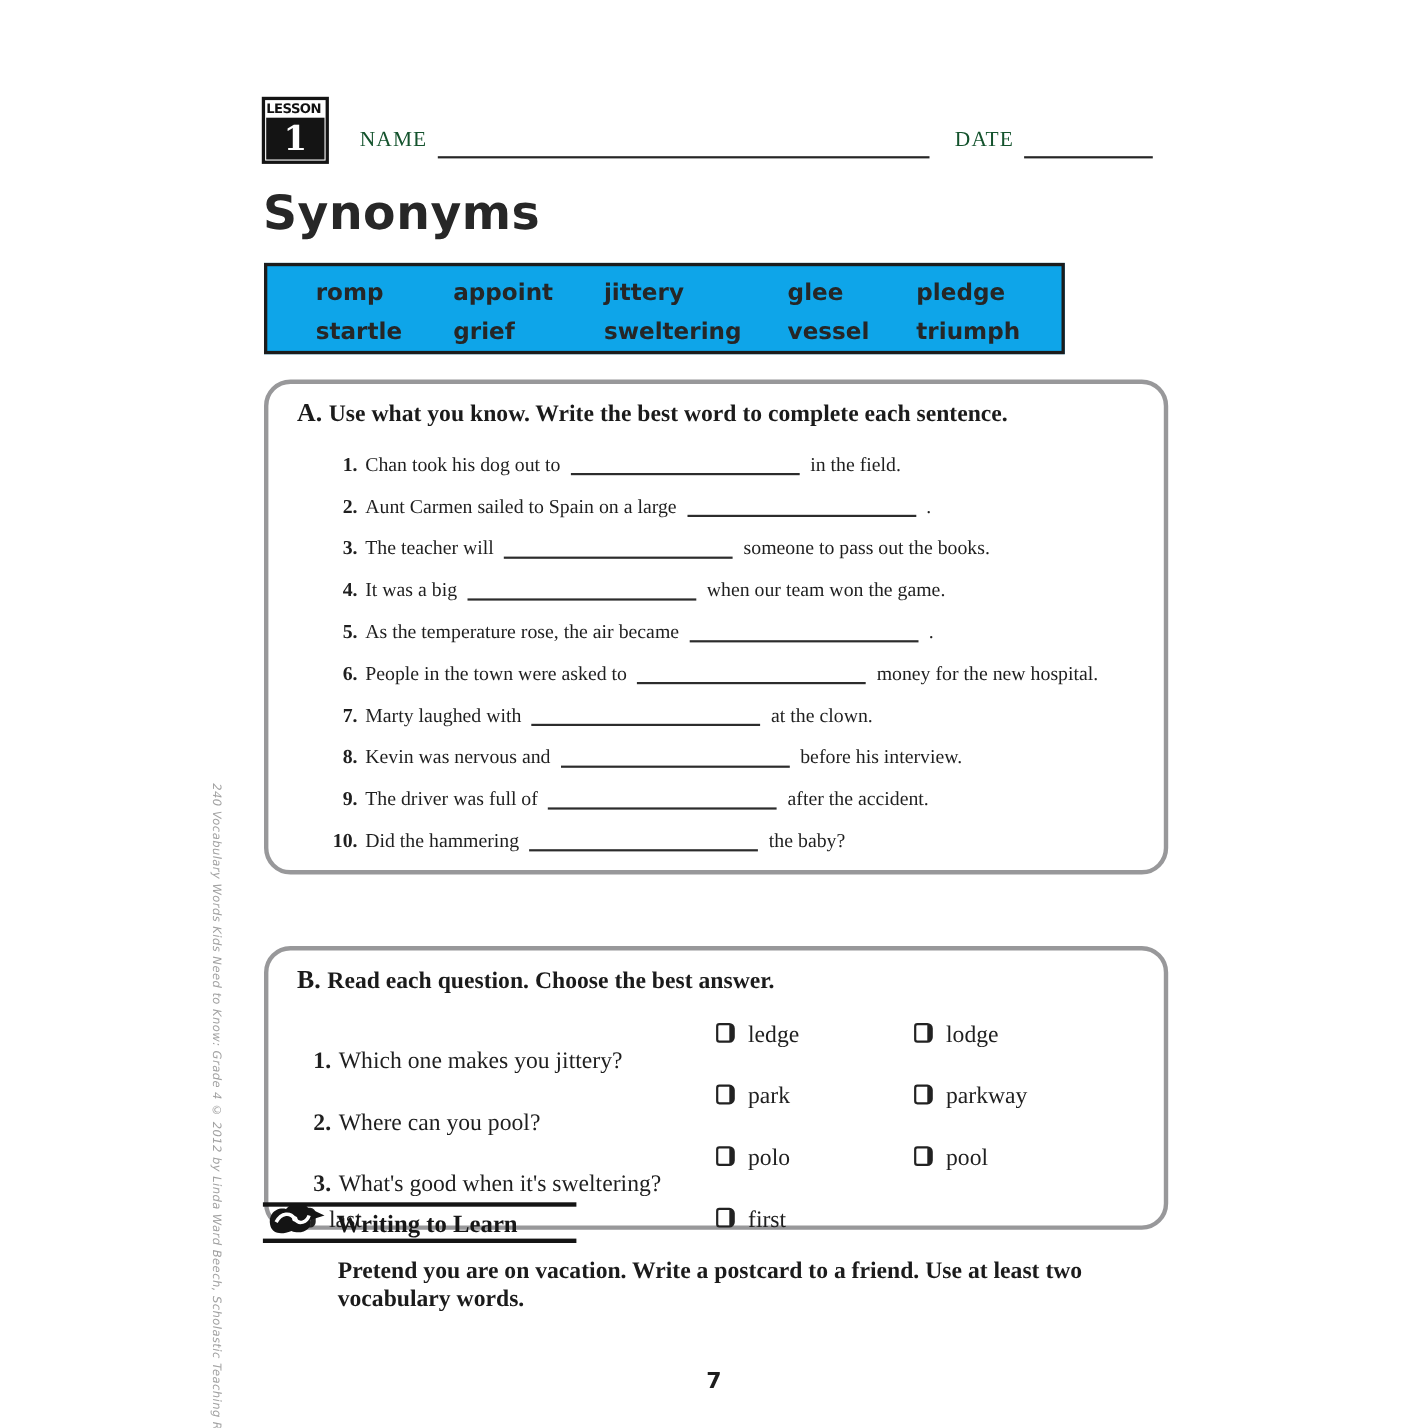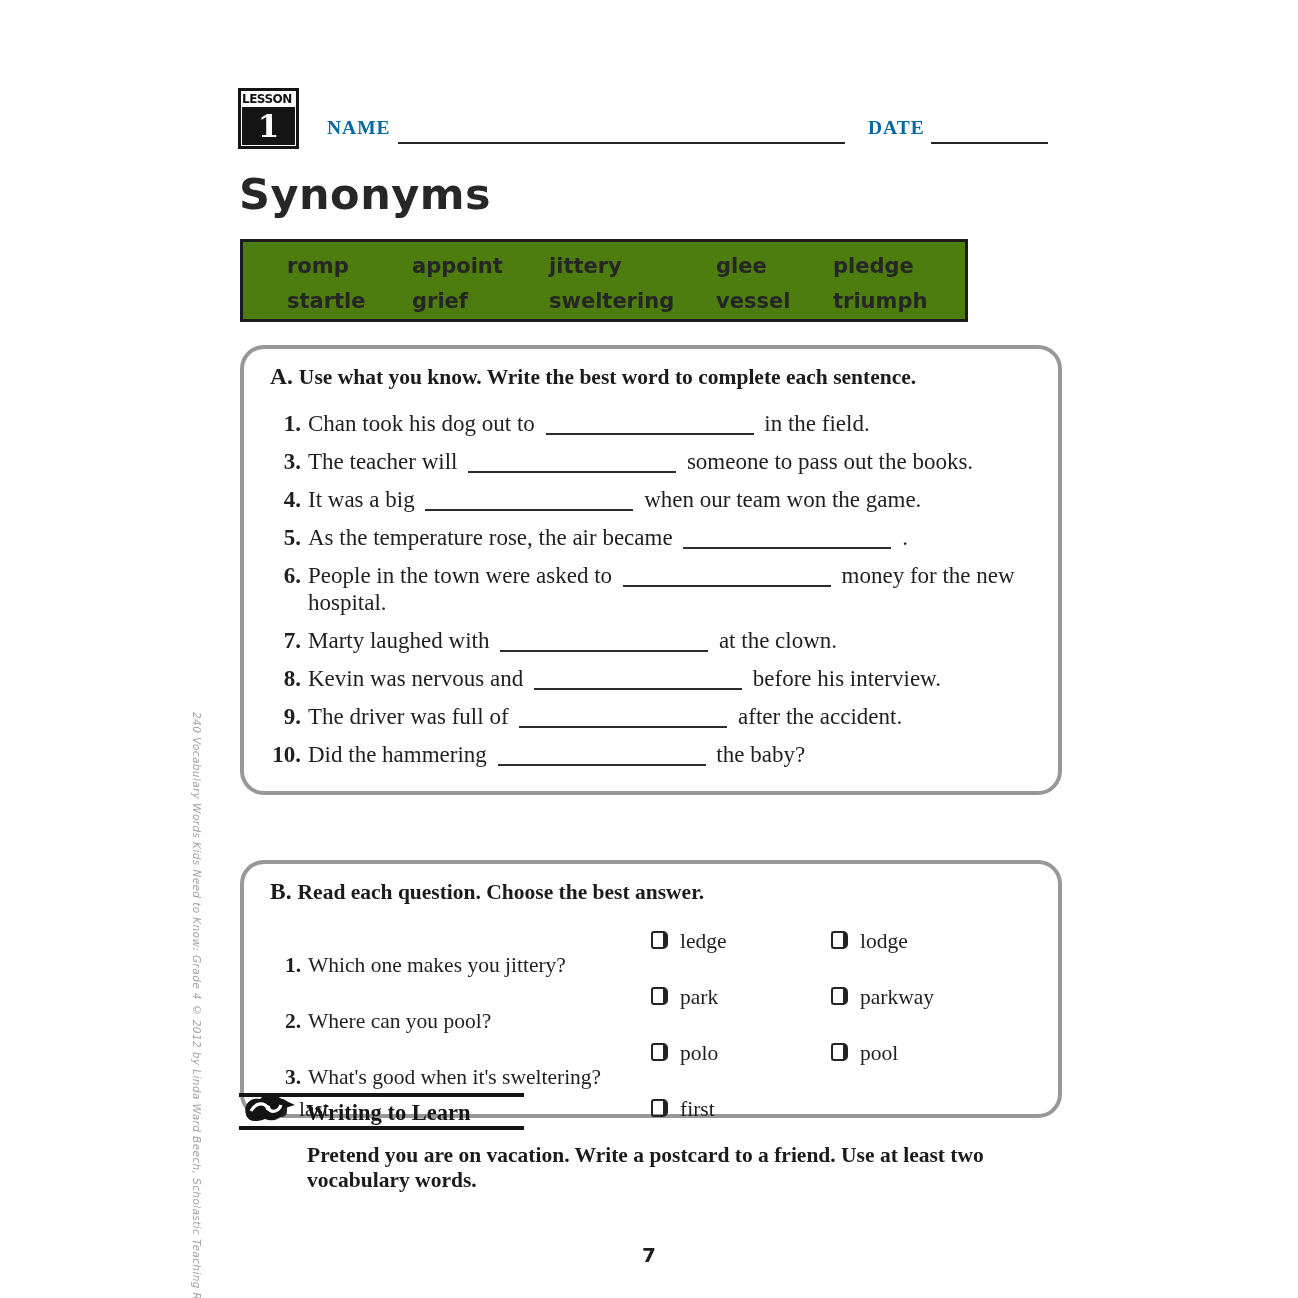--- a/index.html
+++ b/index.html
@@ -22,58 +22,58 @@
   .lesson-word{
     font-family:"DejaVu Sans",sans-serif;font-weight:bold;font-size:12px;
     letter-spacing:-0.5px;height:15px;line-height:15px;color:#111;
   }
   .lesson-num{
     background:#141414;color:#fff;height:38px;line-height:38px;text-align:center;
     font-family:"DejaVu Serif",serif;font-weight:bold;font-size:31px;
   }
   
   .hdr-label{
-    position:absolute;top:117px;font-weight:bold;font-size:19.5px;
-    letter-spacing:1px;color:#0369a1;
+    position:absolute;top:117px;font-weight:normal;font-size:19.5px;
+    letter-spacing:1px;color:#14532d;
   }
   .lbl-name{left:327px;}
   .lbl-date{left:868px;}
   .rule{position:absolute;top:118px;height:24px;border-bottom:2px solid #262626;}
   .rule-name{left:398px;width:447px;}
   .rule-date{left:931px;width:117px;}
   
   .title{
     position:absolute;left:239px;top:169px;margin:0;
     font-family:"DejaVu Sans",sans-serif;font-weight:800;font-size:43px;
     letter-spacing:.5px;color:#272727;
   }
   
   .word-box{
     position:absolute;left:240px;top:239px;width:728px;height:83px;
-    box-sizing:border-box;border:3px solid #1c1c1c;background:#4d7c0f;
+    box-sizing:border-box;border:3px solid #1c1c1c;background:#0ea5e9;
     display:grid;grid-template-columns:125px 137px 167px 117px 1fr;
     align-content:start;row-gap:7px;padding:10px 0 0 44px;
     font-family:"DejaVu Sans",sans-serif;font-weight:bold;font-size:21px;
     line-height:28px;color:#262626;
   }
   
   .panel{
     position:absolute;left:240px;width:822px;box-sizing:border-box;
     border:4px solid #98989a;border-radius:24px;background:#fff;
     padding:14px 26px 0 26px;
   }
   .panel-a{top:345px;height:450px;}
   .panel-b{top:860px;height:258px;}
   .sec-head{font-size:21.5px;font-weight:bold;line-height:27px;color:#1b1b1b;}
   .sec-letter{font-size:23.5px;margin-right:6px;}
   
   .fill-list{margin-top:19px;}
   .fill-item{
-    font-size:23px;line-height:27px;margin-bottom:11px;
-    padding-left:38px;text-indent:-38px;
+    font-size:18px;line-height:27px;margin-bottom:11px;
+    padding-left:38px;text-indent:-38px;margin-left:24px;
   }
   .num{
     display:inline-block;width:31px;text-align:right;font-weight:bold;
     margin-right:7px;text-indent:0;
   }
   .blank{
     display:inline-block;width:208px;height:12px;margin:0 5px;
     border-bottom:2px solid #2c2c2c;vertical-align:-4px;
   }
   
@@ -135,20 +135,21 @@
   <span>vessel</span>
   <span>triumph</span>
 </div>
 
 <section class="panel panel-a">
   <div class="sec-head">
     <span class="sec-letter">A.</span><span>Use what you know. Write the best word to complete each sentence.</span>
   </div>
   <div class="fill-list">
     <div class="fill-item"><span class="num">1.</span><span>Chan took his dog out to</span> <span class="blank"></span> <span>in the field.</span></div>
+    <div class="fill-item"><span class="num">2.</span><span>Aunt Carmen sailed to Spain on a large</span> <span class="blank"></span> <span>.</span></div>
     <div class="fill-item"><span class="num">3.</span><span>The teacher will</span> <span class="blank"></span> <span>someone to pass out the books.</span></div>
     <div class="fill-item"><span class="num">4.</span><span>It was a big</span> <span class="blank"></span> <span>when our team won the game.</span></div>
     <div class="fill-item"><span class="num">5.</span><span>As the temperature rose, the air became</span> <span class="blank"></span> <span>.</span></div>
     <div class="fill-item"><span class="num">6.</span><span>People in the town were asked to</span> <span class="blank"></span> <span>money for the new hospital.</span></div>
     <div class="fill-item"><span class="num">7.</span><span>Marty laughed with</span> <span class="blank"></span> <span>at the clown.</span></div>
     <div class="fill-item"><span class="num">8.</span><span>Kevin was nervous and</span> <span class="blank"></span> <span>before his interview.</span></div>
     <div class="fill-item"><span class="num">9.</span><span>The driver was full of</span> <span class="blank"></span> <span>after the accident.</span></div>
     <div class="fill-item"><span class="num">10.</span><span>Did the hammering</span> <span class="blank"></span> <span>the baby?</span></div>
   </div>
 </section>

